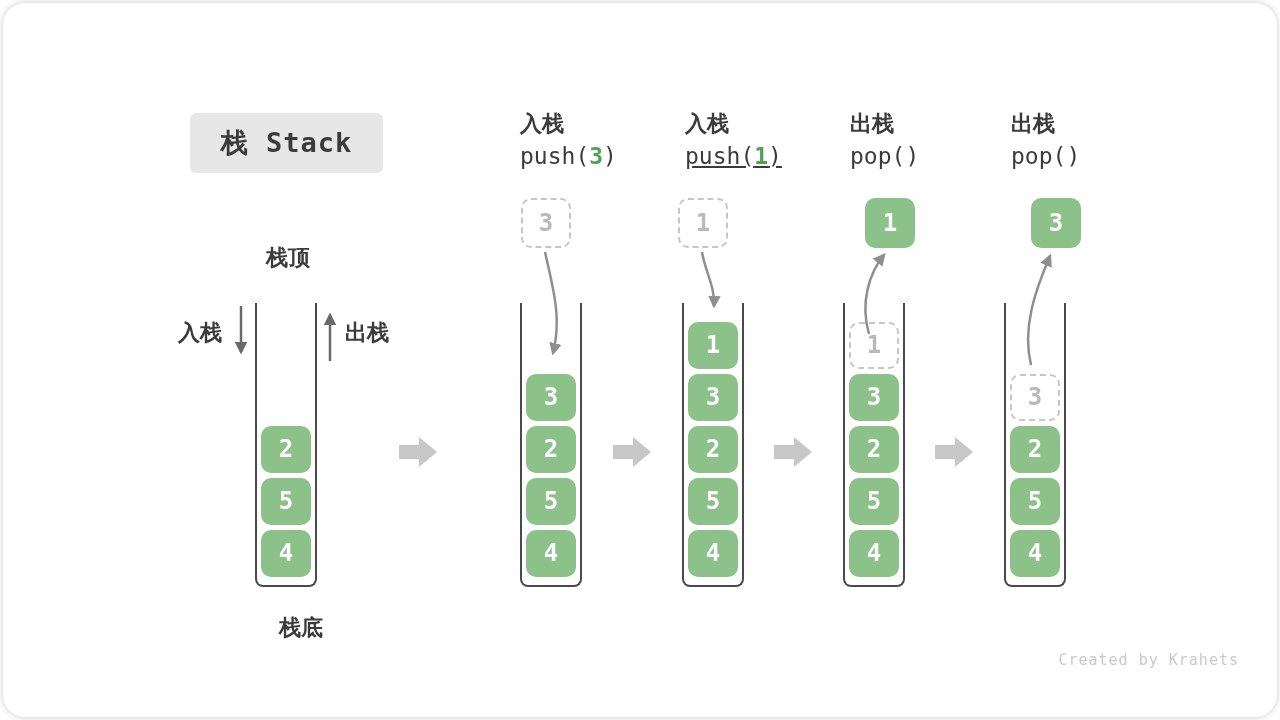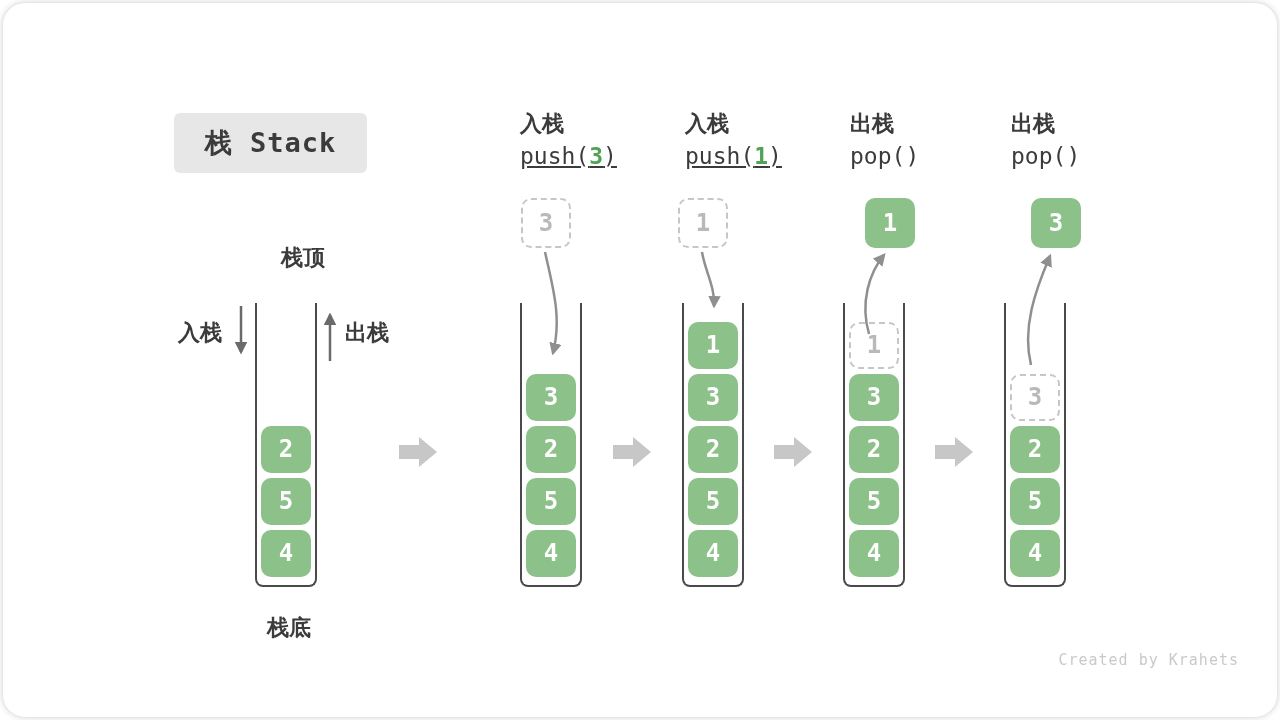--- a/index.html
+++ b/index.html
@@ -12,21 +12,21 @@
   .card {
     position: absolute;
     left: 3px; top: 3px;
     width: 1274px; height: 714px;
     background: #ffffff;
     border-radius: 22px;
     box-shadow: 0 0 6px rgba(0,0,0,0.22);
   }
   .title-box {
     position: absolute;
-    left: 171px; top: 110px;
+    left: 187px; top: 110px;
     width: 193px; height: 60px;
     background: var(--title-bg, #e7e7e7);
     border-radius: 6px;
     display: flex; align-items: center; justify-content: center;
     font: 600 27px "DejaVu Sans Mono", "DejaVu Sans", monospace;
     color: var(--dark-text, #3b3b3b);
     letter-spacing: 1px;
   }
   .cjk-label {
     position: absolute;
@@ -94,27 +94,27 @@
 </style>
 </head>
 <body>
 
 <div class="card">
 
   <div class="title-box">
     <span>栈 Stack</span>
   </div>
 
-  <div class="cjk-label centered" style="left:250px; top:240px;text-align:center;">栈顶</div>
-  <div class="cjk-label centered" style="left:236px; top:610px;">栈底</div>
+  <div class="cjk-label centered" style="left:235px; top:240px;text-align:center;">栈顶</div>
+  <div class="cjk-label centered" style="left:248px; top:610px;">栈底</div>
   <div class="cjk-label" style="left:175px; top:315px;">入栈</div>
   <div class="cjk-label" style="left:342px; top:315px;">出栈</div>
 
   <div class="op-cn" style="left:517px;">入栈</div>
-  <div class="op-code" style="left:517px;text-decoration:underline;"><span>push(</span><span class="arg">3</span><span>)</span></div>
+  <div class="op-code" style="left:517px;"><span>push(</span><span class="arg">3</span><span>)</span></div>
 
   <div class="op-cn" style="left:682px;">入栈</div>
   <div class="op-code" style="left:682px;text-decoration:underline;"><span>push(</span><span class="arg">1</span><span>)</span></div>
 
   <div class="op-cn" style="left:847px;">出栈</div>
   <div class="op-code" style="left:847px;"><span>pop(</span><span class="arg"></span><span>)</span></div>
 
   <div class="op-cn" style="left:1008px;">出栈</div>
   <div class="op-code" style="left:1008px;"><span>pop(</span><span class="arg"></span><span>)</span></div>
 

